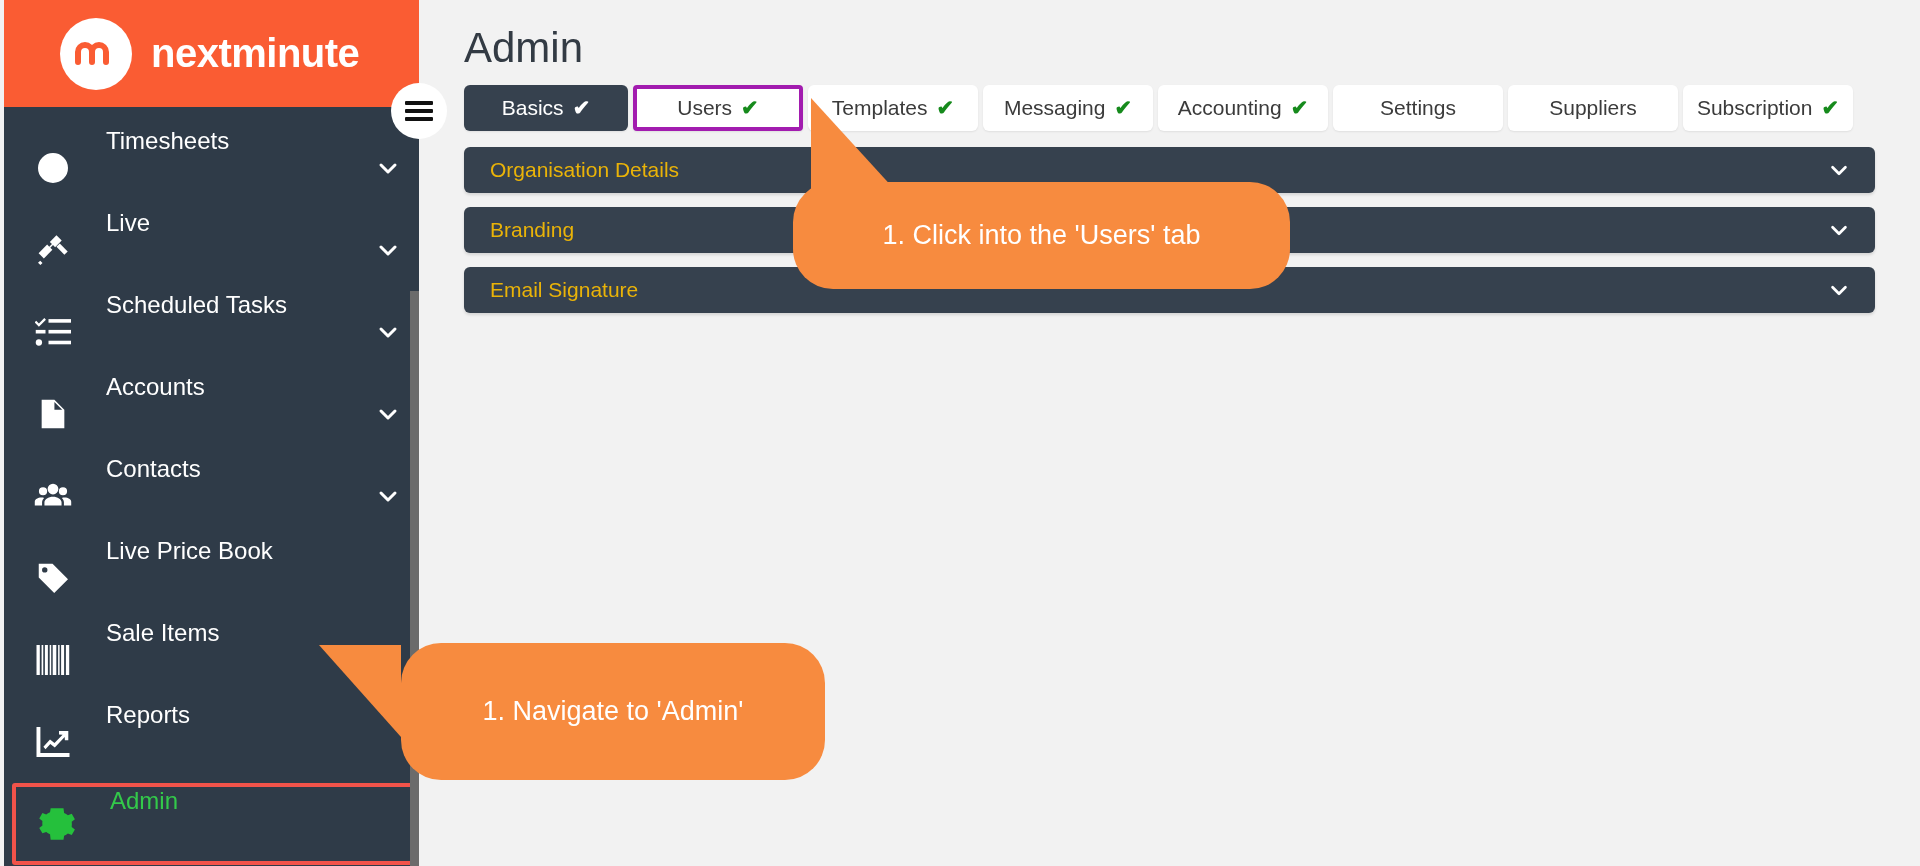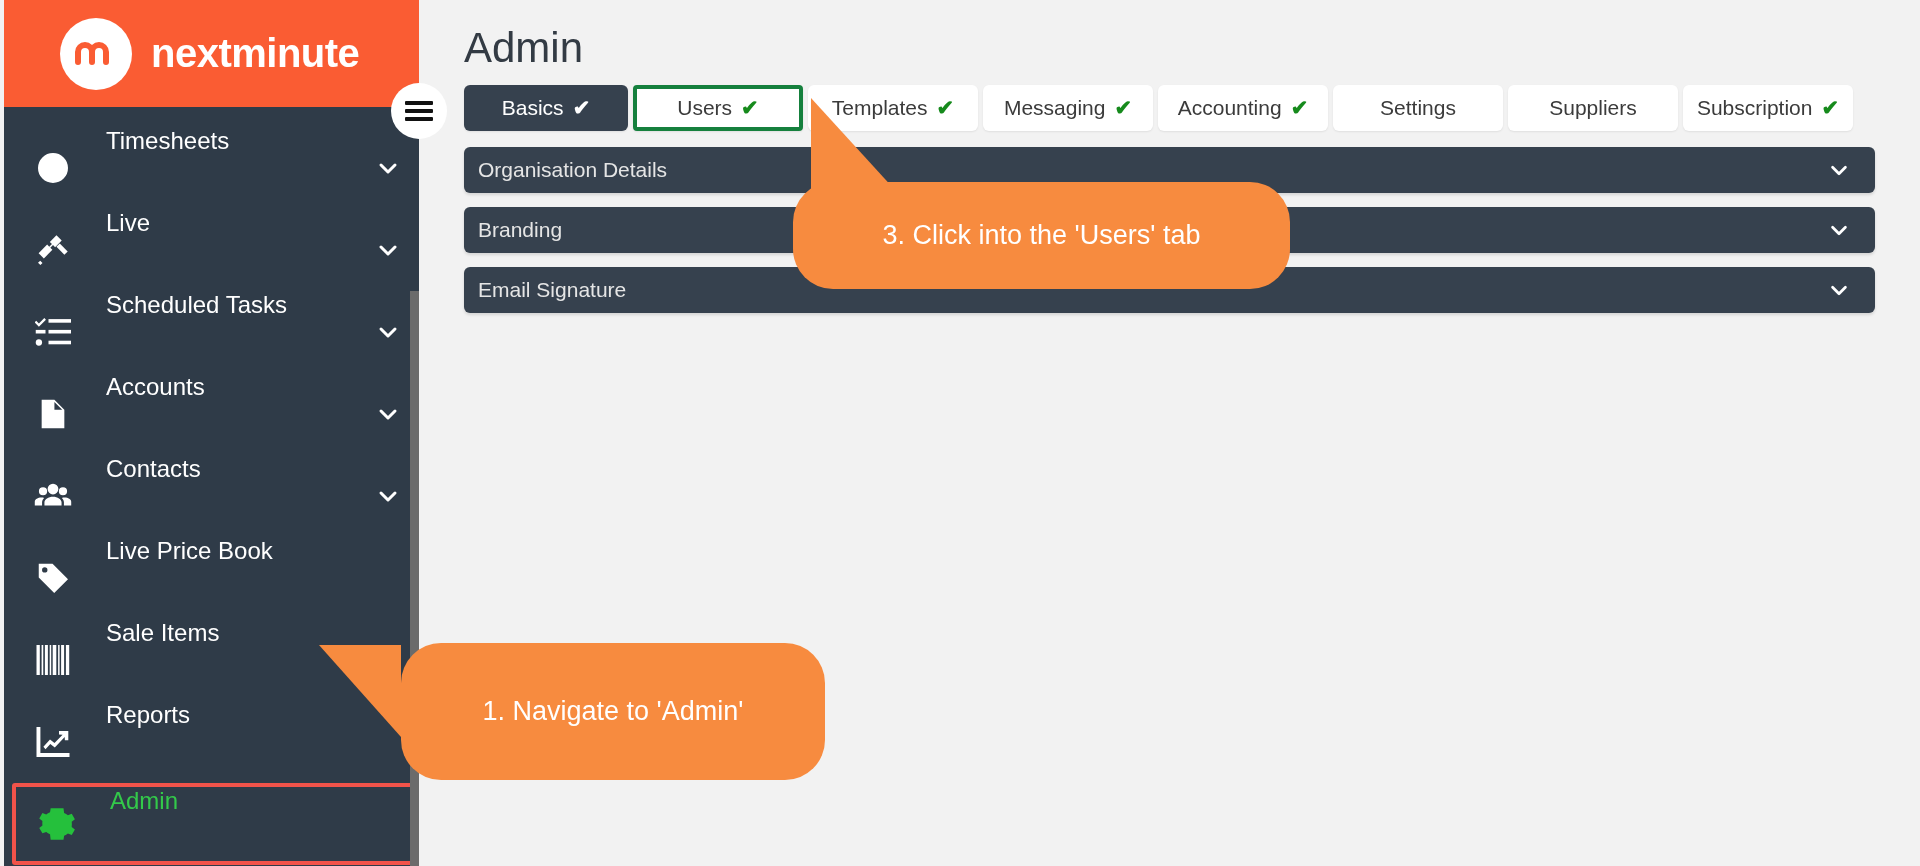--- a/index.html
+++ b/index.html
@@ -104,39 +104,39 @@
     display: flex; align-items: center; justify-content: center;
     font-size: 21px; white-space: nowrap;
     padding: 0 12px;
     cursor: pointer;
     box-shadow: 0 1px 2px rgba(0,0,0,.08);
   }
   .tab .chk { margin-left: 9px; font-size: 21px; font-weight: bold; color: #168a1c; }
   .tab.active { background: #36414e; color: #ffffff; }
   .tab.active .chk { color: #ffffff; }
   .tab.marked {
-    border: 4px solid #15803d; border-radius: 4px;
+    border: 4px solid #a21caf; border-radius: 4px;
     padding: 0 18px; height: 46px;
   }
 
   .tab-w-basics     { width: 164px; }
   .tab-w-users      { width: 170px; }
   .tab-w-templates  { width: 170px; }
   .tab-w-messaging  { width: 170px; }
   .tab-w-accounting { width: 170px; }
   .tab-w-settings   { width: 170px; }
   .tab-w-suppliers  { width: 170px; }
   .tab-w-subscription{ width: 170px; }
 
   .accordion { padding: 16px 45px 0 45px; }
   .acc-row {
-    height: 46px; background: #36414e; color: #e5e5e5;
+    height: 46px; background: #36414e; color: #eab308;
     border-radius: 6px; margin-bottom: 14px;
     display: flex; align-items: center;
-    padding: 0 24px 0 14px;
+    padding: 0 24px 0 26px;
     font-size: 21px;
     cursor: pointer;
     box-shadow: 0 2px 3px rgba(0,0,0,.12);
   }
   .acc-label { flex: 1 1 auto; }
   .acc-chev { flex: 0 0 24px; display:flex; align-items:center; justify-content:center; }
 
   
   .callout {
     position: absolute;
@@ -401,21 +401,21 @@
               <polyline points="5 9 12 16 19 9"></polyline>
             </svg>
         </span>
       </div>
 
     </div>
   </section>
 
   <div class="callout" id="callout2">
     <span class="tail"></span>
-    <span class="callout-text">3. Click into the 'Users' tab</span>
+    <span class="callout-text">1. Click into the 'Users' tab</span>
   </div>
 
   <div class="callout" id="callout1">
     <span class="tail"></span>
     <span class="callout-text">1. Navigate to 'Admin'</span>
   </div>
 
 </div>
 
 </body></html>

